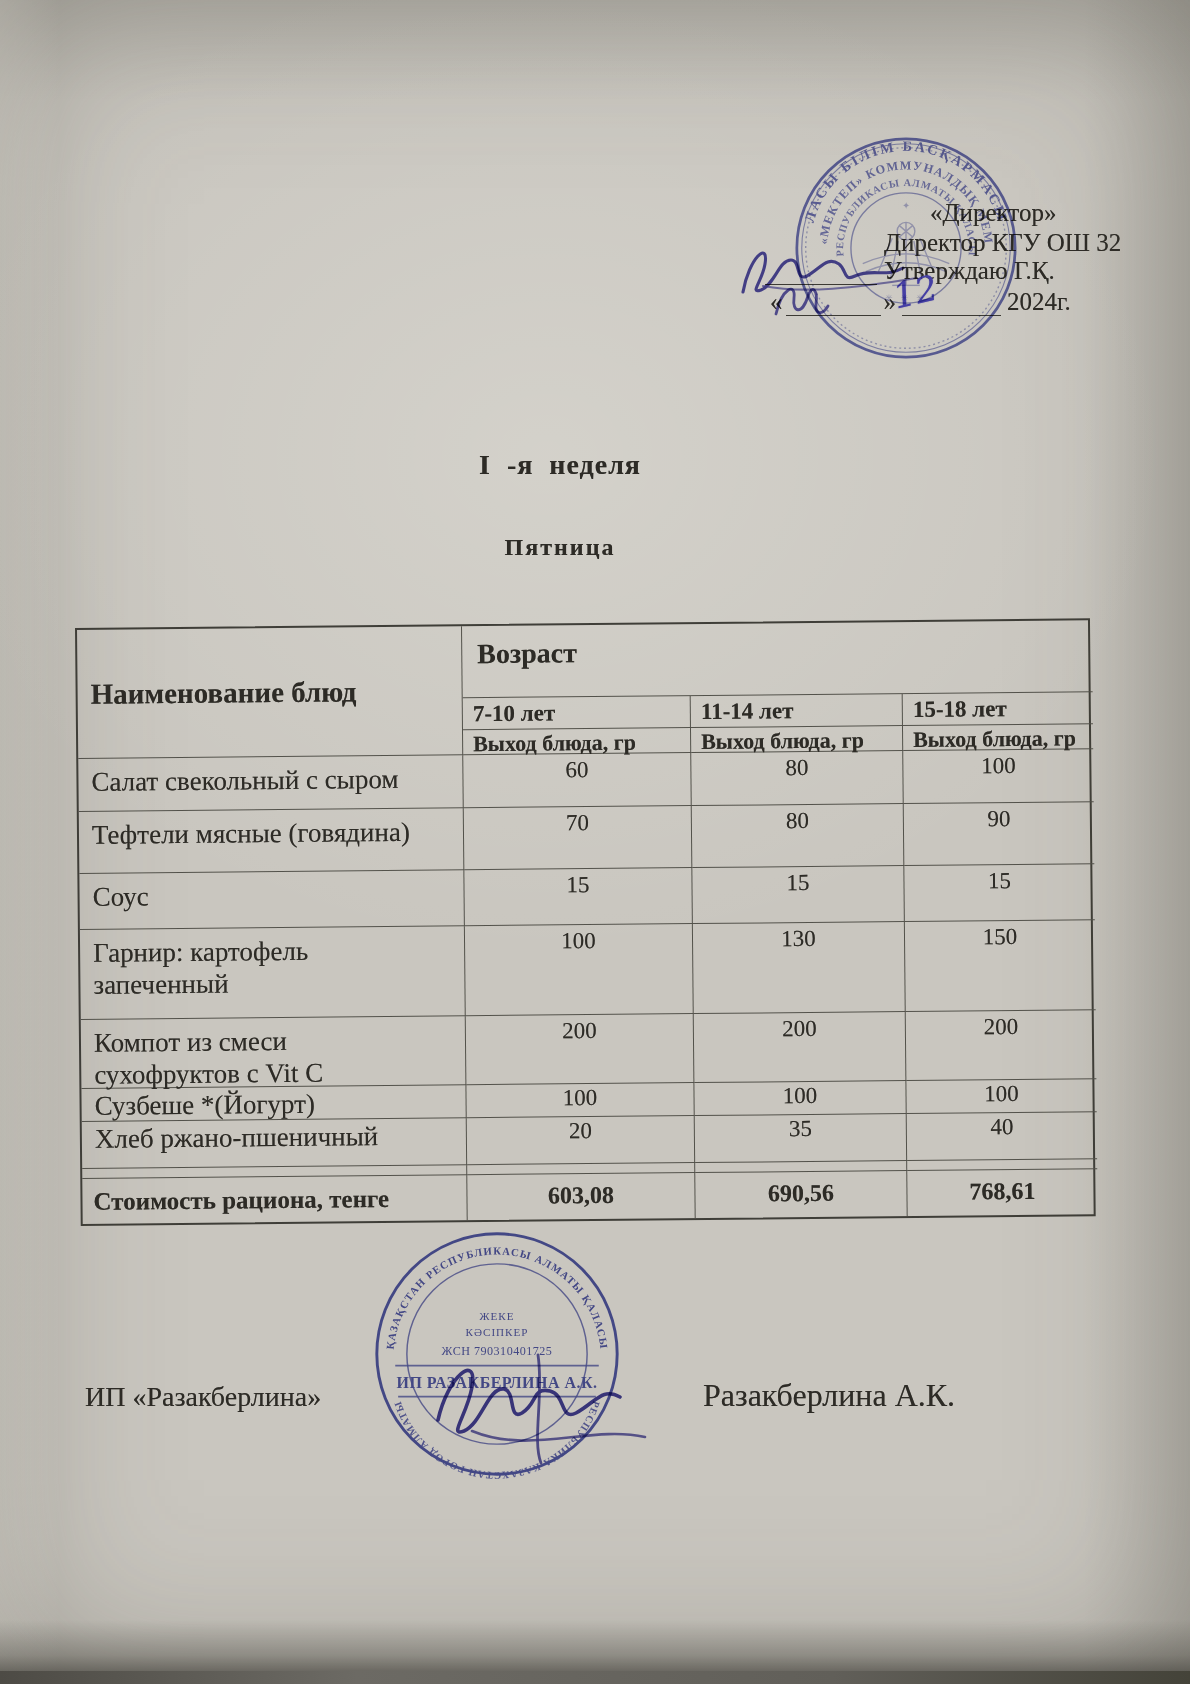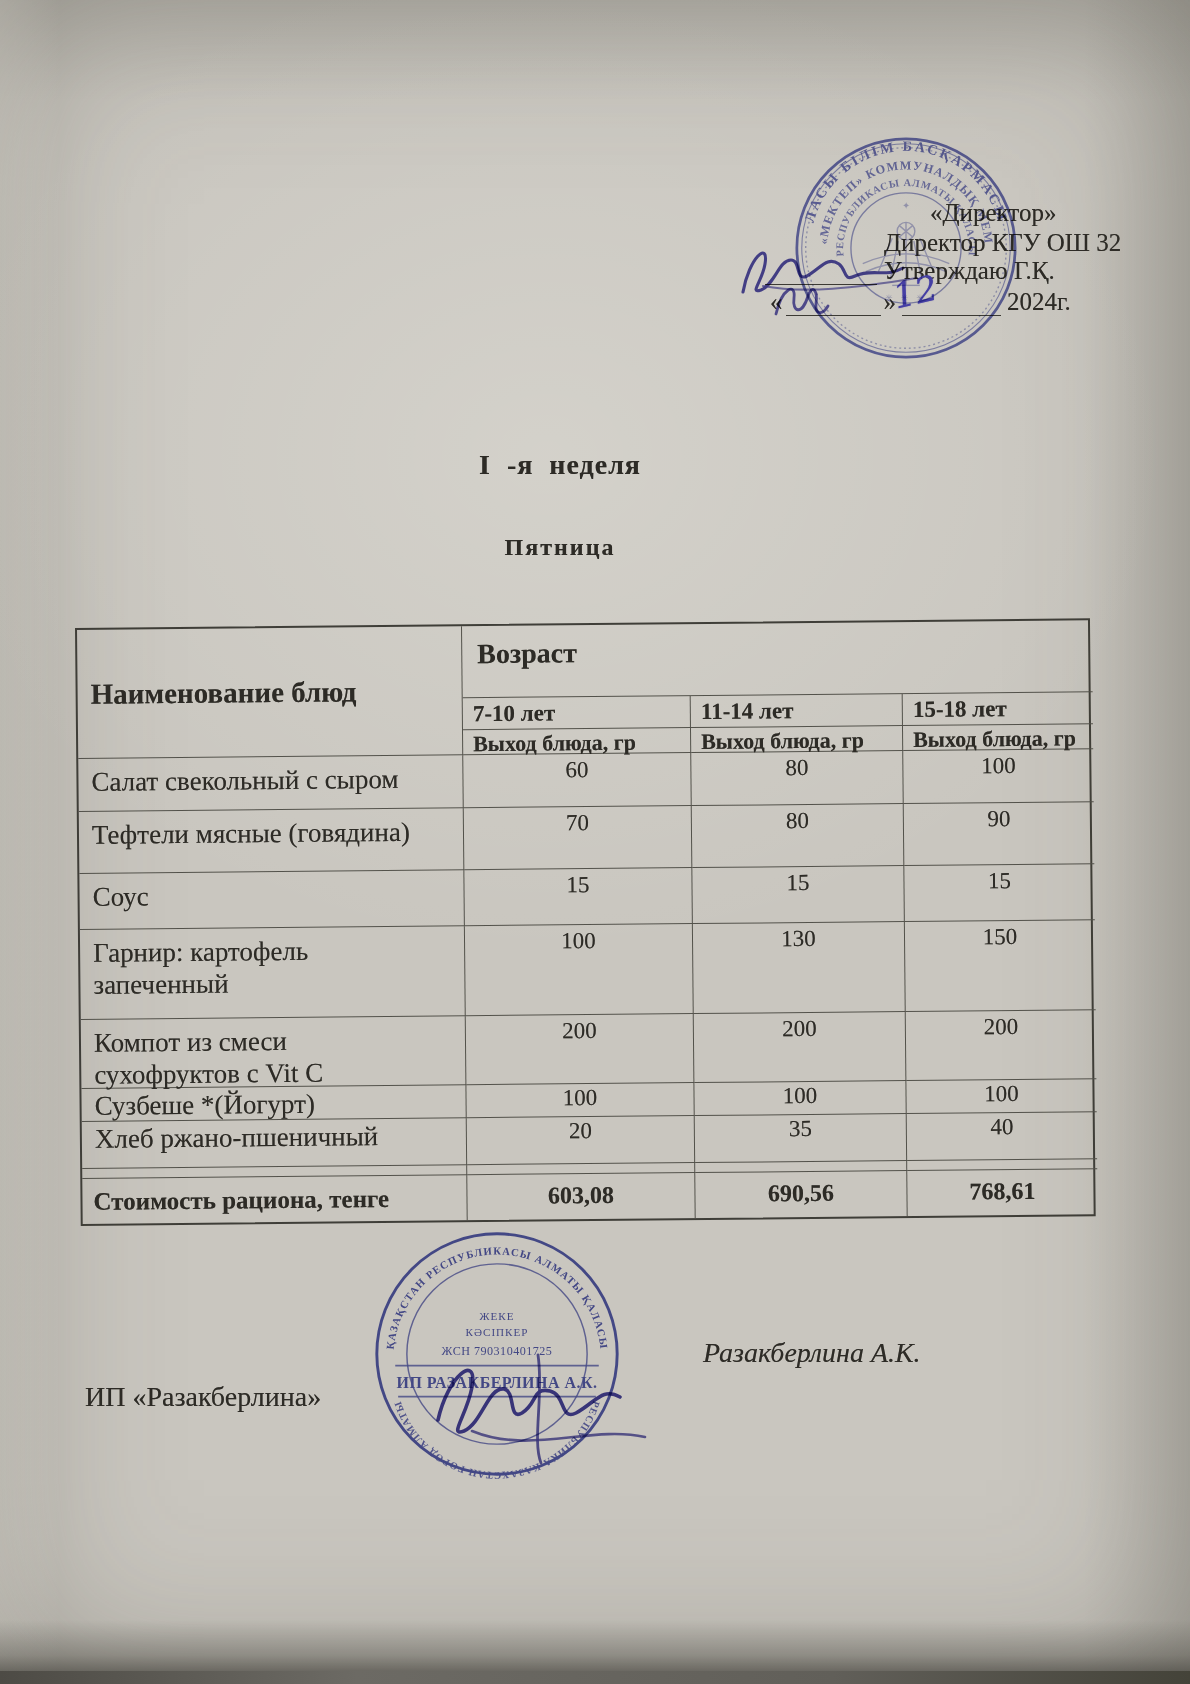--- a/index.html
+++ b/index.html
@@ -67,21 +67,21 @@
   .h-yield{font-weight:bold; font-size:22px; padding:1px 0 0 10px; white-space:nowrap;}
   .name{font-size:27px; padding:7px 8px 0 13px; line-height:1.2;}
   .name.tight{padding-top:1px;}
   .val{font-size:23px; text-align:center; padding-top:3px;}
   .val.tight{padding-top:1px;}
   .t-name{font-weight:bold; font-size:25px; display:flex; align-items:center; padding-left:11px;}
   .t-val{font-weight:bold; font-size:24px; text-align:center; padding-top:8px;}
 
   
   .foot-left{position:absolute; left:85px; top:1381px; font-size:28px;}
-  .foot-right{position:absolute; left:703px; top:1337px; font-size:28px;font-style:italic;}
+  .foot-right{position:absolute; left:703px; top:1377px; font-size:32px;}
 
   
   .stamp{position:absolute; mix-blend-mode:multiply; filter:blur(.5px); pointer-events:none;}
   .stamp-school{left:788px; top:130px; width:236px; height:236px; opacity:.82;}
   .stamp-ip{left:371px; top:1228px; width:252px; height:252px; opacity:.95;}
   .sig{position:absolute; mix-blend-mode:multiply; filter:blur(.3px); pointer-events:none;}
   .sig-top{left:735px; top:230px;}
   .sig-scribble{left:766px; top:276px;}
   .sig-bottom{left:420px; top:1325px;}
 </style>

